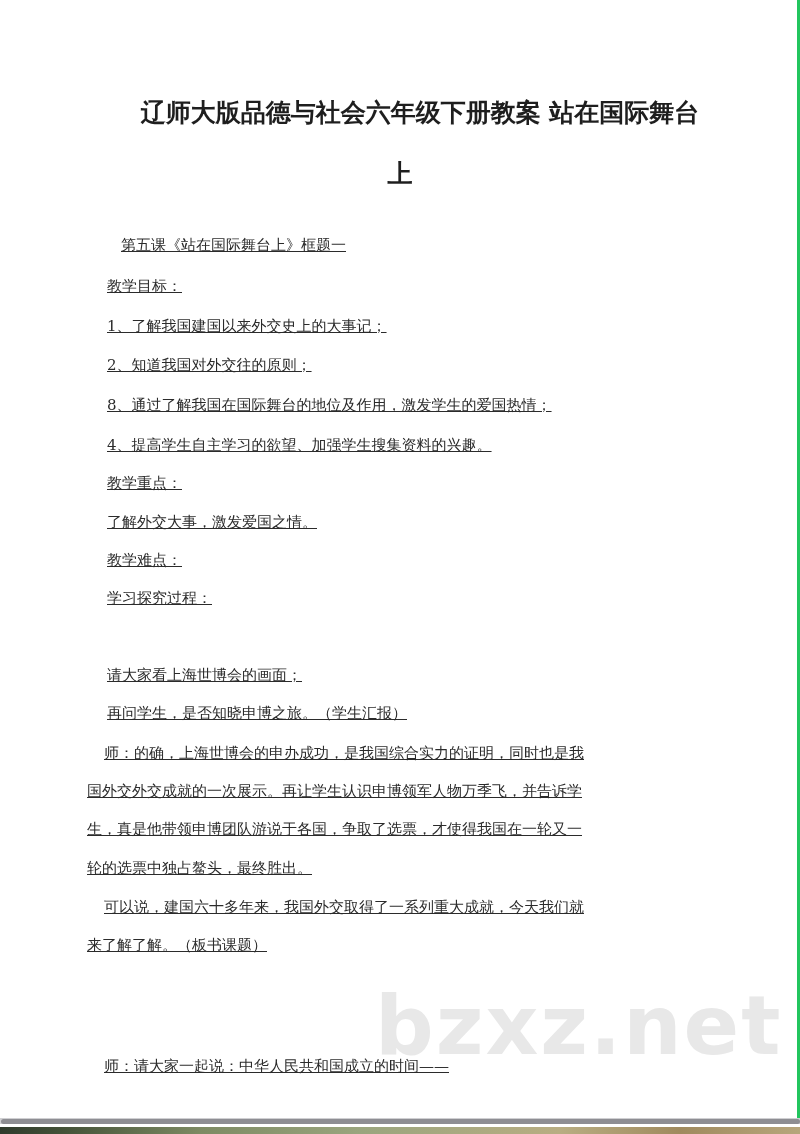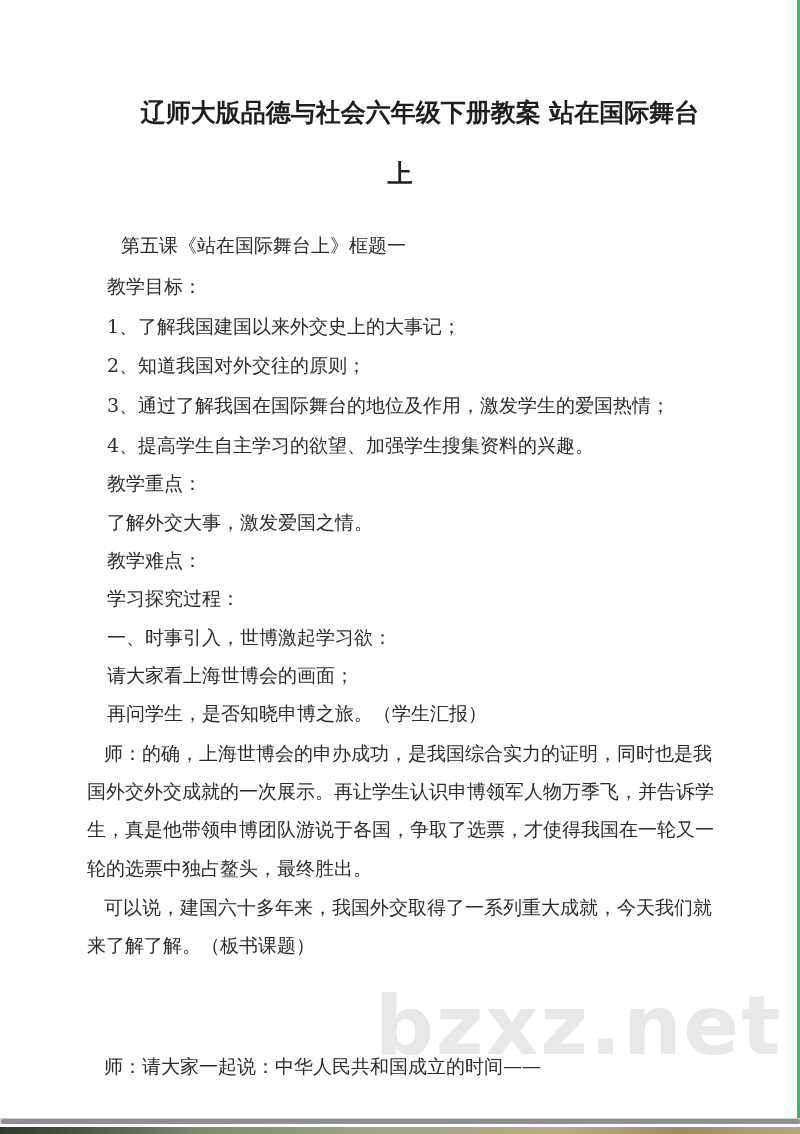--- a/index.html
+++ b/index.html
@@ -32,24 +32,25 @@
       font-family: "DejaVu Sans", "Liberation Sans", sans-serif;
       font-weight: bold;
       font-size: 25px;
       color: #1e1e1e;
       letter-spacing: 0px;
     }
     .title-line1 { top: 96px; left: 20px; }
     .title-line2 { top: 157px; }
     .line {
       position: absolute;
-      font-size: 19px;
+      font-size: 15px;
       line-height: 22px;
       white-space: nowrap;
       color: #2b2b2b;
+      text-decoration: underline;
     }
     .watermark {
       position: absolute;
       left: 375px;
       top: 985px;
       font-family: "DejaVu Sans", "Liberation Sans", sans-serif;
       font-weight: bold;
       font-size: 82px;
       line-height: 82px;
       color: #e8e8e8;
@@ -87,27 +88,26 @@
 <body>
 
 <div class="page">
   <div class="title title-line1">辽师大版品德与社会六年级下册教案  站在国际舞台</div>
   <div class="title title-line2">上</div>
 
   <div class="line" style="left:121px; top:234px;">第五课《站在国际舞台上》框题一</div>
   <div class="line" style="left:107px; top:275px;">教学目标：</div>
   <div class="line" style="left:107px; top:315px;">1、了解我国建国以来外交史上的大事记；</div>
   <div class="line" style="left:107px; top:354px;">2、知道我国对外交往的原则；</div>
-  <div class="line" style="left:107px; top:394px;">3、通过了解我国在国际舞台的地位及作用，激发学生的爱国热情；</div>
+  <div class="line" style="left:107px; top:394px;">8、通过了解我国在国际舞台的地位及作用，激发学生的爱国热情；</div>
   <div class="line" style="left:107px; top:434px;">4、提高学生自主学习的欲望、加强学生搜集资料的兴趣。</div>
   <div class="line" style="left:107px; top:472px;">教学重点：</div>
   <div class="line" style="left:107px; top:511px;">了解外交大事，激发爱国之情。</div>
   <div class="line" style="left:107px; top:549px;">教学难点：</div>
   <div class="line" style="left:107px; top:587px;">学习探究过程：</div>
-  <div class="line" style="left:107px; top:626px;">一、时事引入，世博激起学习欲：</div>
   <div class="line" style="left:107px; top:664px;">请大家看上海世博会的画面；</div>
   <div class="line" style="left:107px; top:702px;">再问学生，是否知晓申博之旅。（学生汇报）</div>
   <div class="line" style="left:104px; top:742px;">师：的确，上海世博会的申办成功，是我国综合实力的证明，同时也是我</div>
   <div class="line" style="left:87px; top:818px;">生，真是他带领申博团队游说于各国，争取了选票，才使得我国在一轮又一</div>
   <div class="line" style="left:87px; top:780px;">国外交外交成就的一次展示。再让学生认识申博领军人物万季飞，并告诉学</div>
   <div class="line" style="left:87px; top:857px;">轮的选票中独占鳌头，最终胜出。</div>
   <div class="line" style="left:104px; top:896px;">可以说，建国六十多年来，我国外交取得了一系列重大成就，今天我们就</div>
   <div class="line" style="left:87px; top:934px;">来了解了解。（板书课题）</div>
   <div class="line" style="left:104px; top:1035px;margin-top:20px;">师：请大家一起说：中华人民共和国成立的时间——</div>
 

